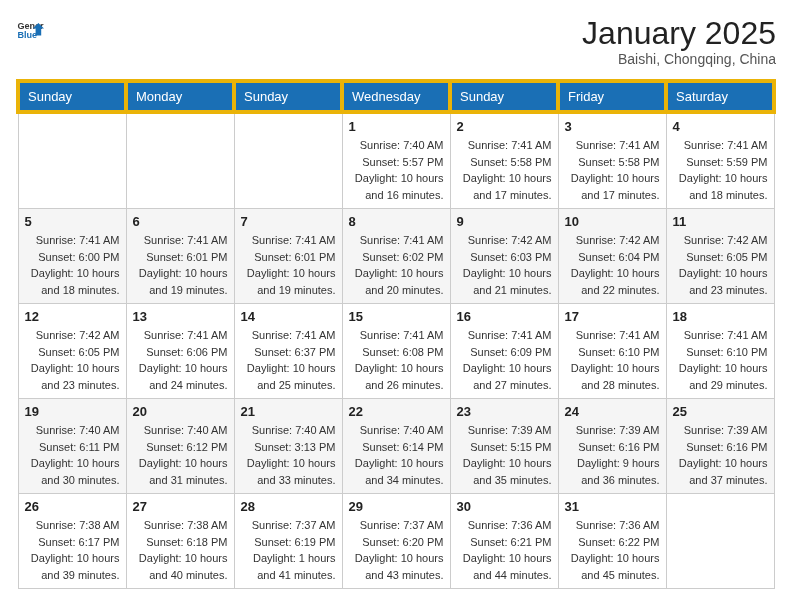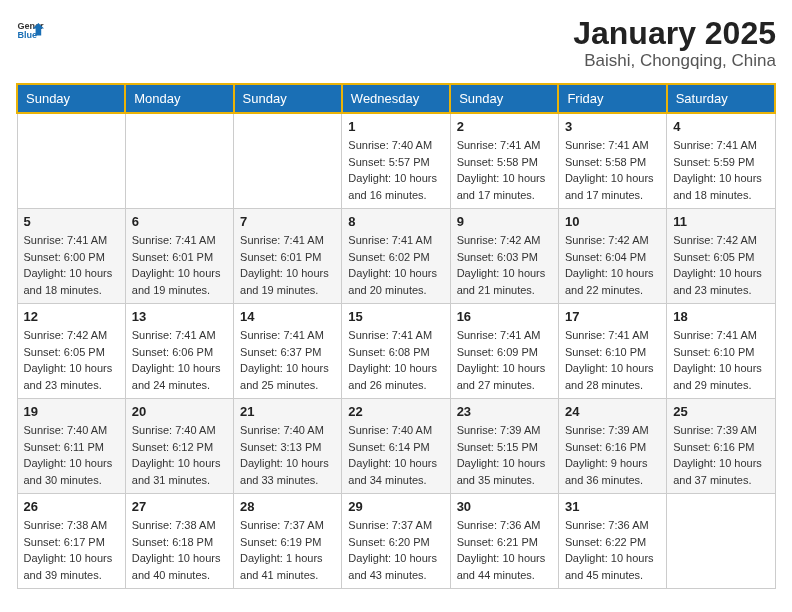--- a/index.html
+++ b/index.html
@@ -23,41 +23,41 @@
     }
     .logo-icon {
       width: 28px;
       height: 28px;
     }
     .title-block {
       text-align: right;
     }
     .month-title {
       font-size: 32px;
-      font-weight: 700;
+      font-weight: 400;
       color: #222;
       line-height: 1.1;
     }
     .location-title {
-      font-size: 17px;
+      font-size: 14px;
       color: #555;
     }
     .calendar {
       width: 100%;
       border-collapse: collapse;
       border: 1px solid #ccc;
     }
     .calendar th {
       background-color: #1a6fb5;
       color: #fff;
       text-align: left;
       padding: 6px 8px;
       font-size: 13px;
       font-weight: normal;
-      border: 2px solid #eab308;
+      border: 4px solid #eab308;
     }
     .calendar td {
       border: 1px solid #ccc;
       vertical-align: top;
       padding: 5px 6px;
       font-size: 11px;
       color: #333;
       width: calc(100% / 7);
       min-height: 80px;
       background: #fff;
@@ -67,20 +67,21 @@
     }
     .day-number {
       font-size: 13px;
       font-weight: bold;
       margin-bottom: 3px;
       color: #222;
     }
     .day-info {
       line-height: 1.5;
       color: #333;
+      text-align: right;
     }
     .empty-cell {
       background: #f9f9f9;
     }
   </style>
 </head>
 <body>
 
 <div class="header">
   <div class="logo">

